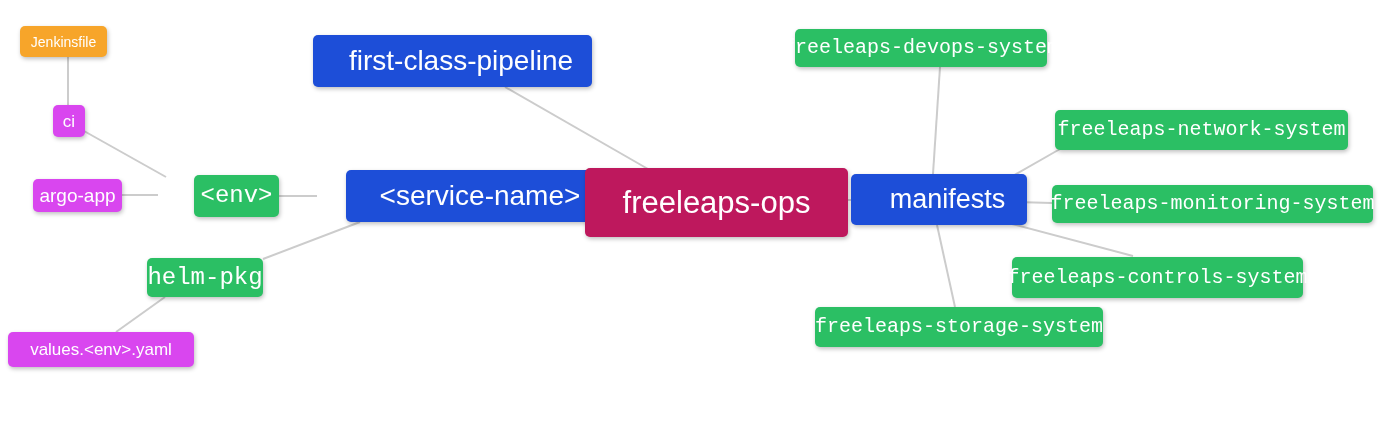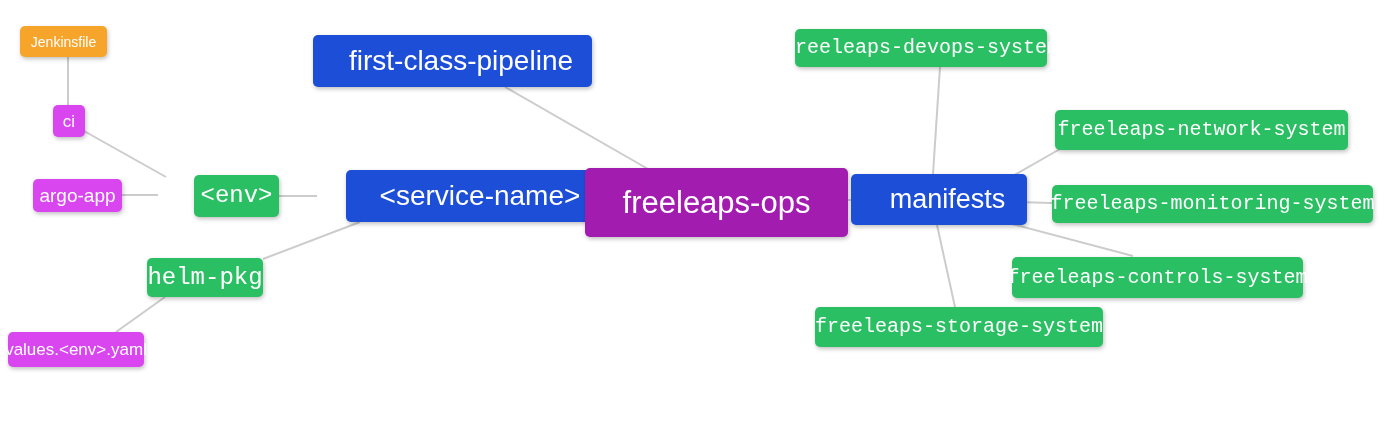--- a/index.html
+++ b/index.html
@@ -20,21 +20,21 @@
     border-radius:5px;
     box-shadow:1px 2px 4px rgba(0,0,0,0.25);
     white-space:nowrap;
     cursor:default;
     line-height:1;
   }
   .c-blue  {background:#1d4ed8;padding-left:17px;}
   .c-green {background:#2bbf64;font-family:Liberation Mono, monospace;}
   .c-red   {background:#d946ef;}
   .c-orange{background:#f7a52a;}
-  .c-dark  {background:#a21caf;}
+  .c-dark  {background:#be185d;}
 </style>
 </head>
 <body>
 
 <div class="canvas">
 
   <svg class="edges" xmlns="http://www.w3.org/2000/svg" width="1390" height="421">
     <line x1="68" y1="57" x2="68" y2="105"></line>
     <line x1="84" y1="131" x2="166" y2="177"></line>
     <line x1="122" y1="195" x2="158" y2="195"></line>
@@ -54,21 +54,21 @@
   <div class="node c-orange" style="left:20px;top:26px;width:87px;height:31px;font-size:14px;">Jenkinsfile</div>
 
   <div class="node c-red" style="left:53px;top:105px;width:32px;height:32px;font-size:17px;">ci</div>
 
   <div class="node c-red" style="left:33px;top:179px;width:89px;height:33px;font-size:19px;">argo-app</div>
 
   <div class="node c-green" style="left:158px;top:175px;width:85px;height:42px;font-size:24px;margin-left:36px;">&lt;env&gt;</div>
 
   <div class="node c-green" style="left:147px;top:258px;width:116px;height:39px;font-size:24px;">helm-pkg</div>
 
-  <div class="node c-red" style="left:8px;top:332px;width:136px;height:35px;font-size:17px;">values.&lt;env&gt;.yaml</div>
+  <div class="node c-red" style="left:8px;top:332px;width:186px;height:35px;font-size:17px;">values.&lt;env&gt;.yaml</div>
 
   <div class="node c-blue" style="left:313px;top:35px;width:279px;height:52px;font-size:28px;">first-class-pipeline</div>
 
   <div class="node c-blue" style="left:317px;top:170px;width:251px;height:52px;font-size:28px;margin-left:29px;">&lt;service-name&gt;</div>
 
   <div class="node c-dark" style="left:585px;top:168px;width:263px;height:69px;font-size:31px;">freeleaps-ops</div>
 
   <div class="node c-blue" style="left:851px;top:174px;width:176px;height:51px;font-size:27px;">manifests</div>
 
   <div class="node c-green" style="left:795px;top:29px;width:252px;height:38px;font-size:20px;">freeleaps-devops-system</div>

